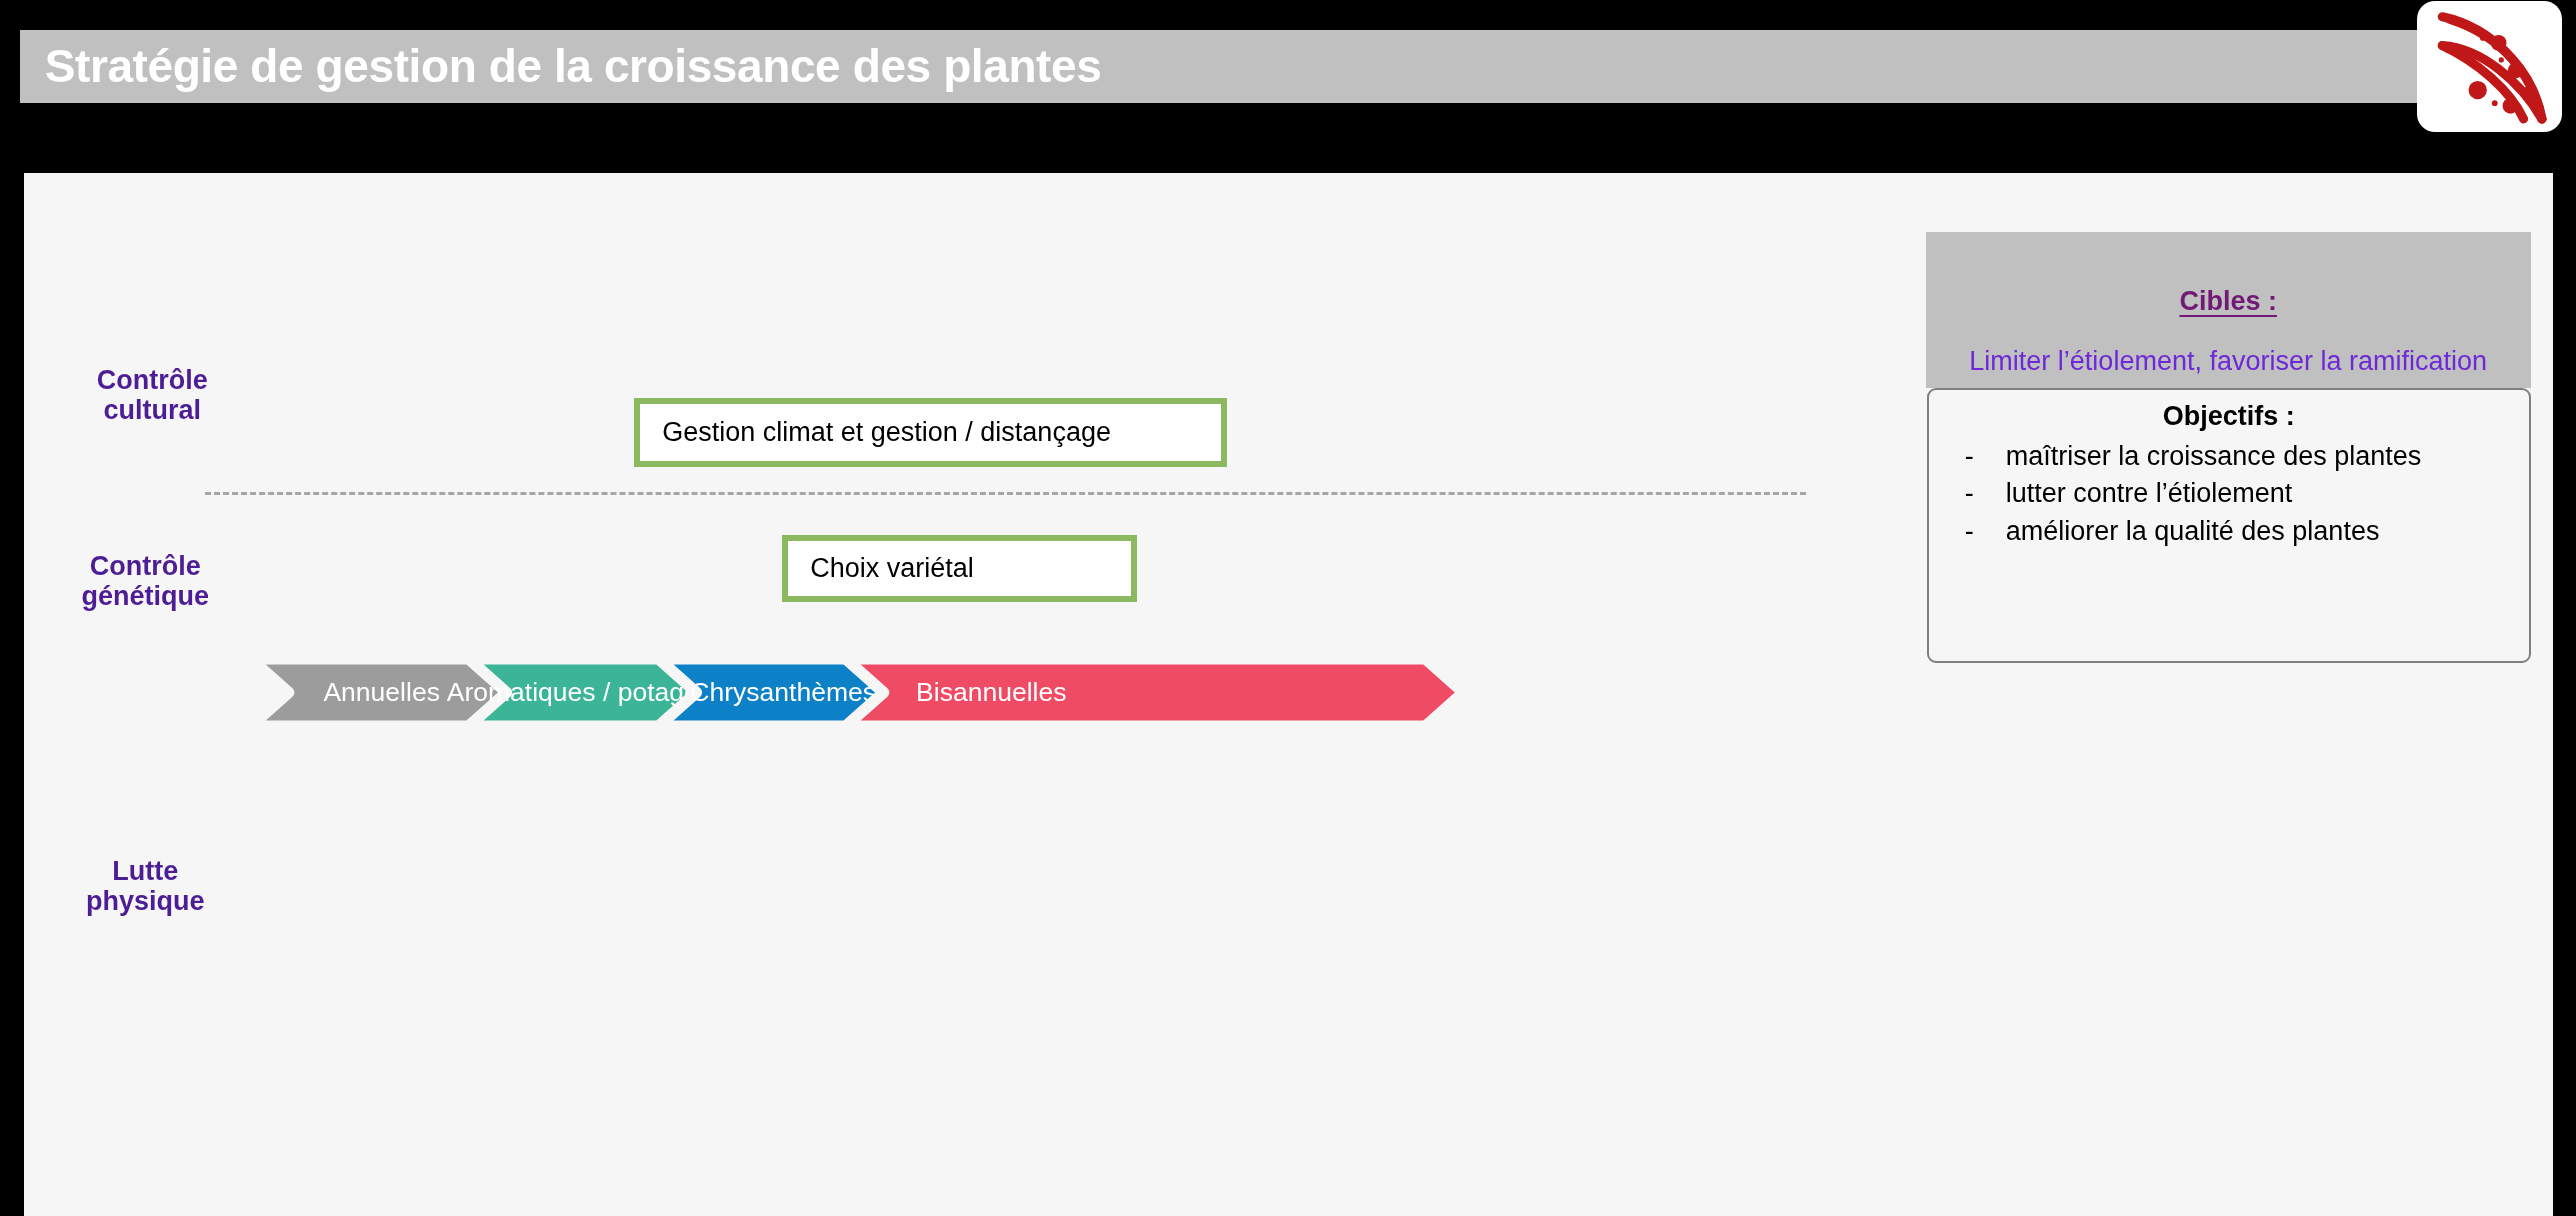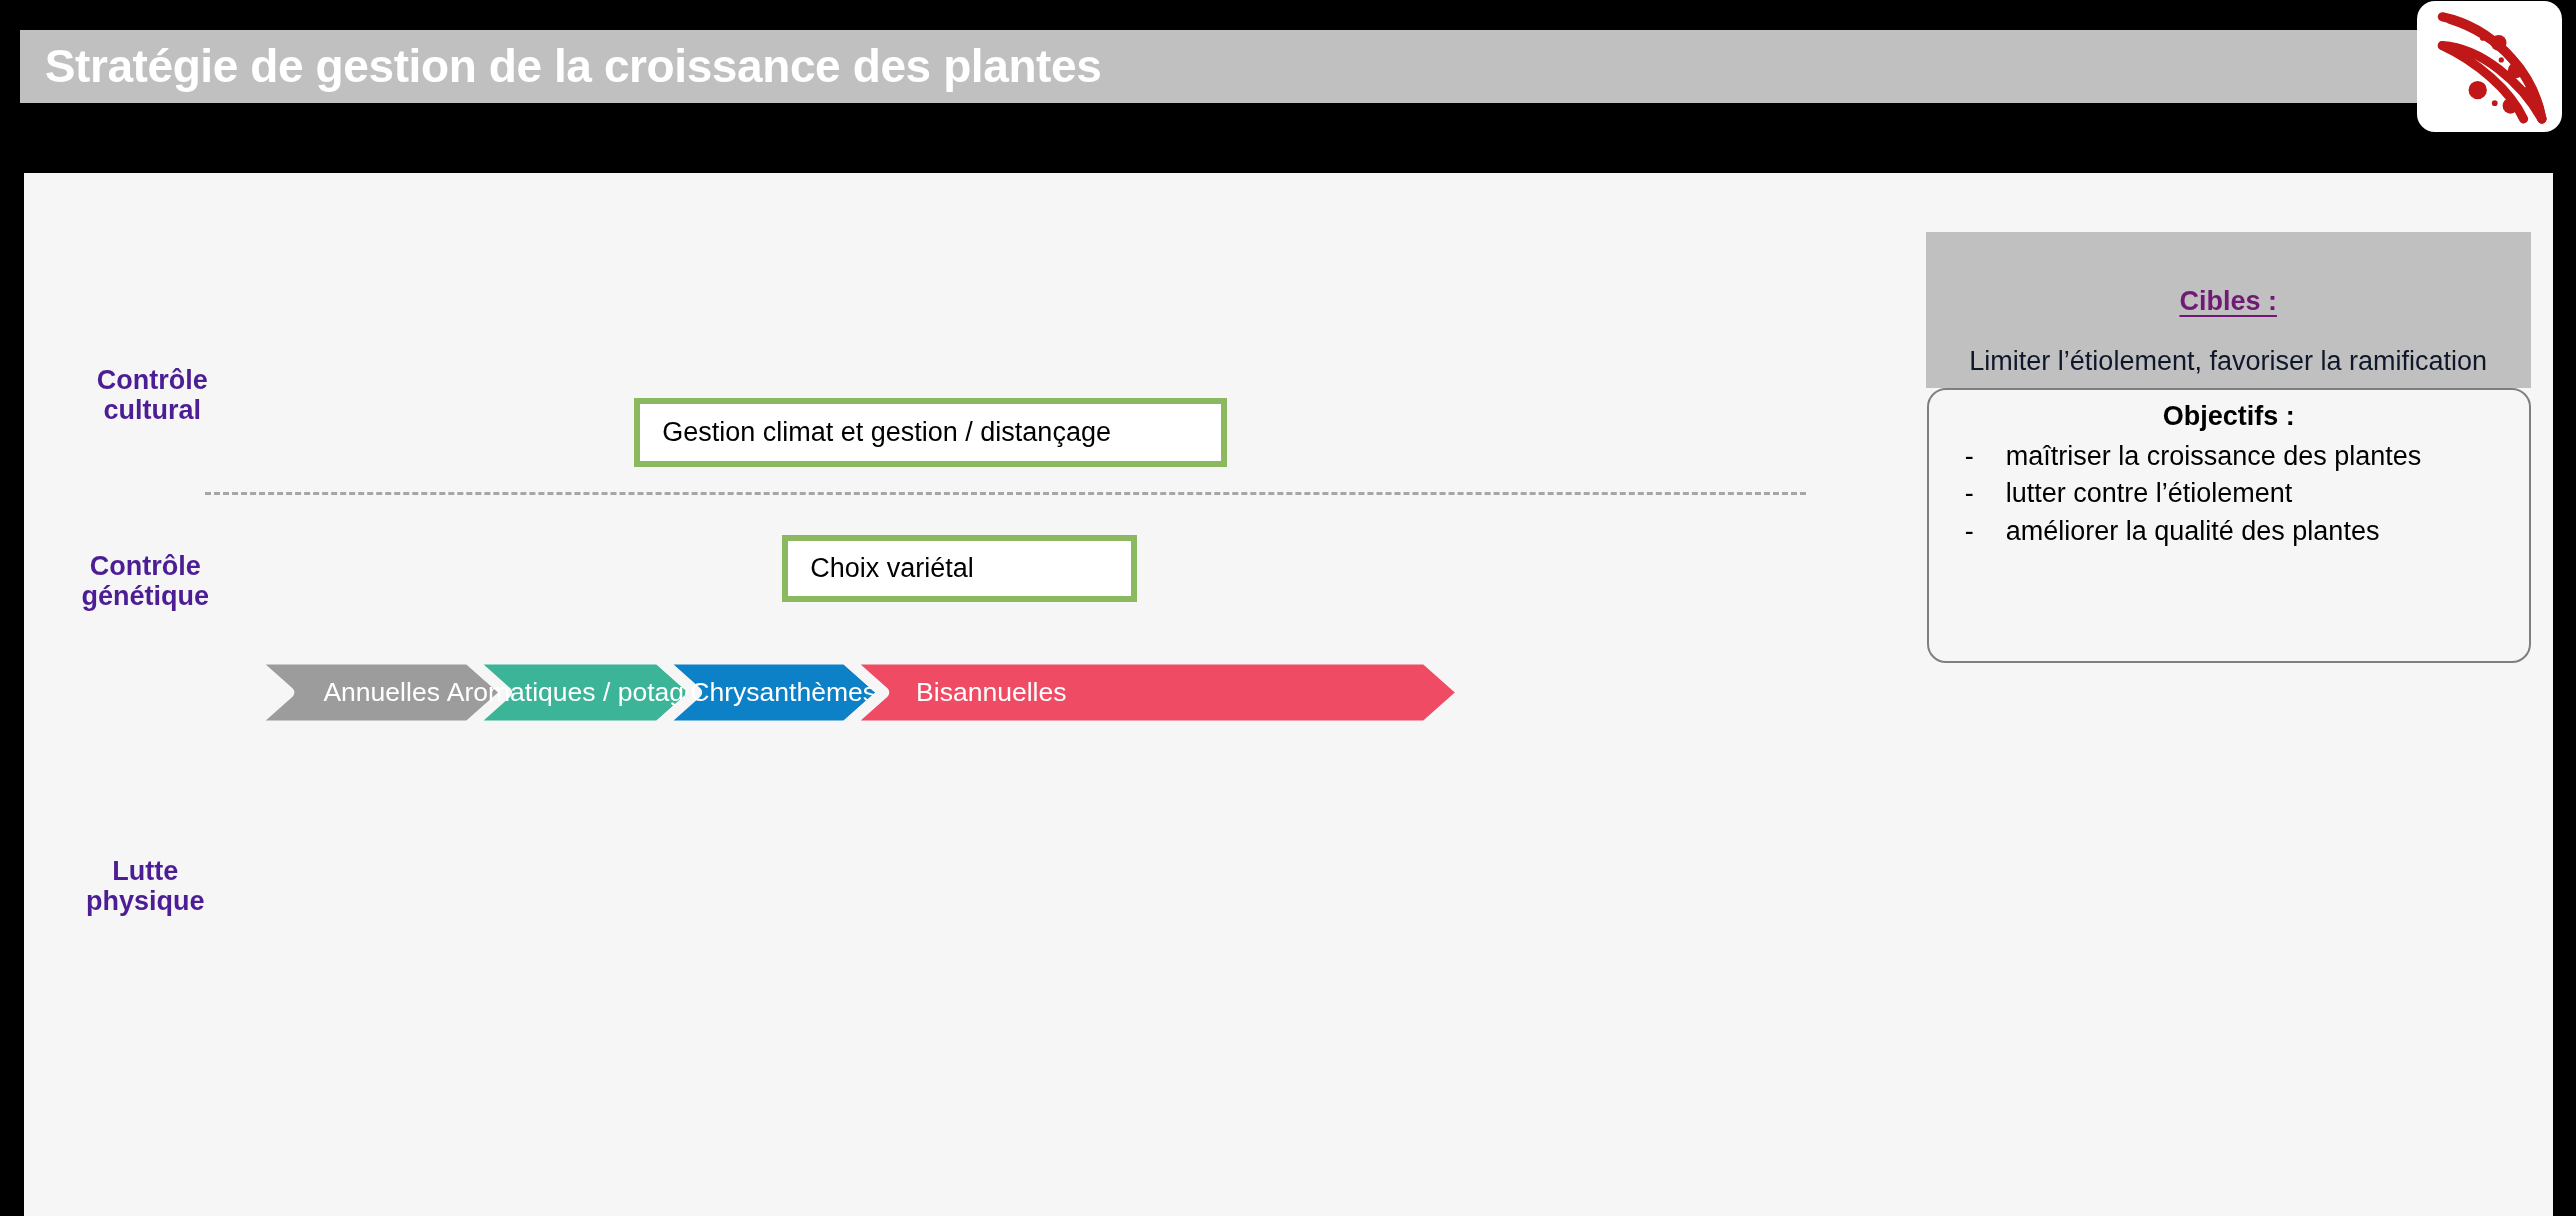--- a/index.html
+++ b/index.html
@@ -150,36 +150,36 @@
   .cibles-title {
     color: #701a75;
     font-size: 27px;
     font-weight: bold;
     text-decoration: underline;
     text-underline-offset: 4.9px;
     margin-top: 44px;
   }
   .cibles-body {
     margin-top: 27px;
-    color: #0f172a;
+    color: #6d28d9;
     font-size: 27px;
     text-align: center;
     line-height: 1.28;
     padding: 0 21px;
   }
 
   
   .objectifs-panel {
     position: absolute;
     left: 1903px;
     top: 215px;
     width: 604px;
     height: 275px;
     border: 2.8px solid #7f7f7f;
-    border-radius: 19px;
+    border-radius: 9px;
     box-sizing: border-box;
     background: #f6f6f6;
     padding-top: 11.2px;
   }
   .objectifs-title {
     text-align: center;
     font-size: 27px;
     font-weight: bold;
     color: #000000;
   }

